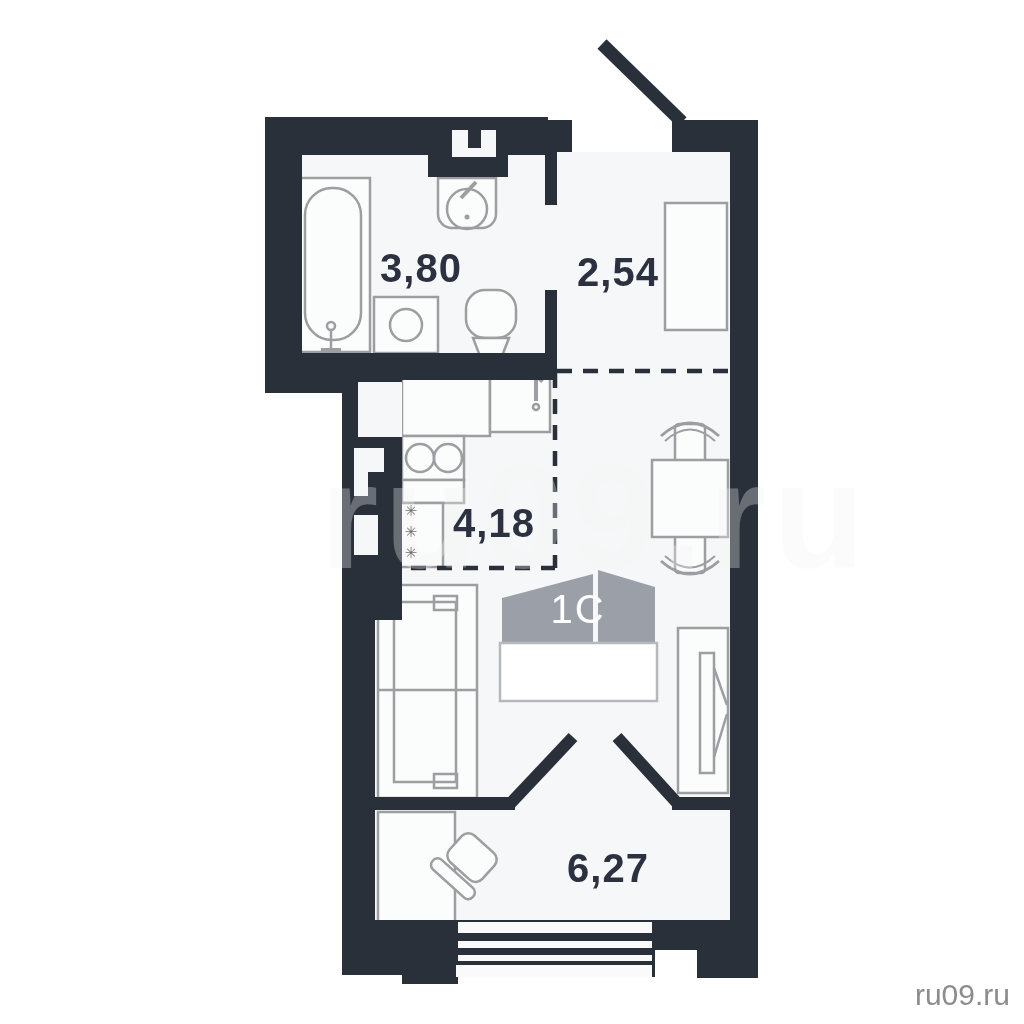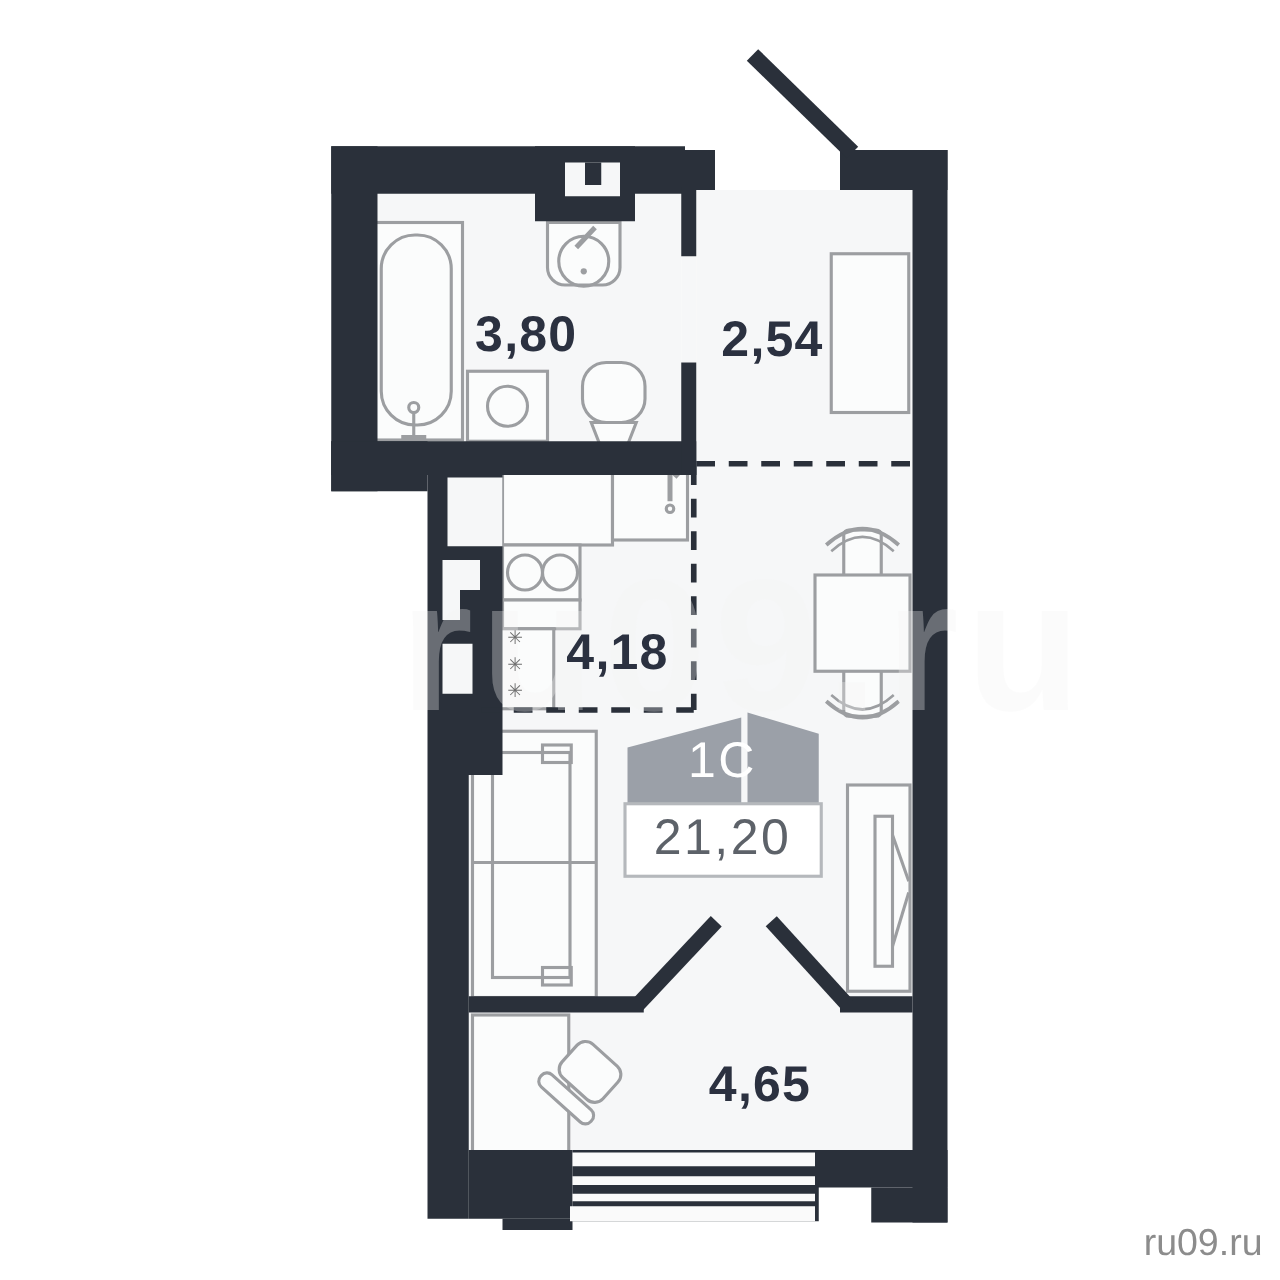--- a/index.html
+++ b/index.html
@@ -165,21 +165,20 @@
     <polygon points="598,570 655,587 655,643 598,643" fill="#9ba0a8"></polygon>
     <rect x="500" y="643" width="157" height="58" fill="#ffffff" stroke="#b5b8bc" stroke-width="2.5"></rect>
   </g>
 </svg>
 
   <div class="wm-center">ru09.ru</div>
 
   <div class="room-label" style="left:421px;top:268px">3,80</div>
   <div class="room-label" style="left:618px;top:272px">2,54</div>
   <div class="room-label" style="left:494px;top:523px">4,18</div>
-  <div class="room-label" style="left:608px;top:868px">4,65</div>
+  <div class="room-label" style="left:608px;top:868px">6,27</div>
 
   <div class="fridge-stars" style="left:411px;top:533px">✳✳✳</div>
 
   <div class="badge-type" style="left:578px;top:609px">1С</div>
-  <div class="badge-area" style="left:578px;top:671px">21,20</div>
 
   <div class="wm-corner">ru09.ru</div>
 </div>
 
 </body></html>

